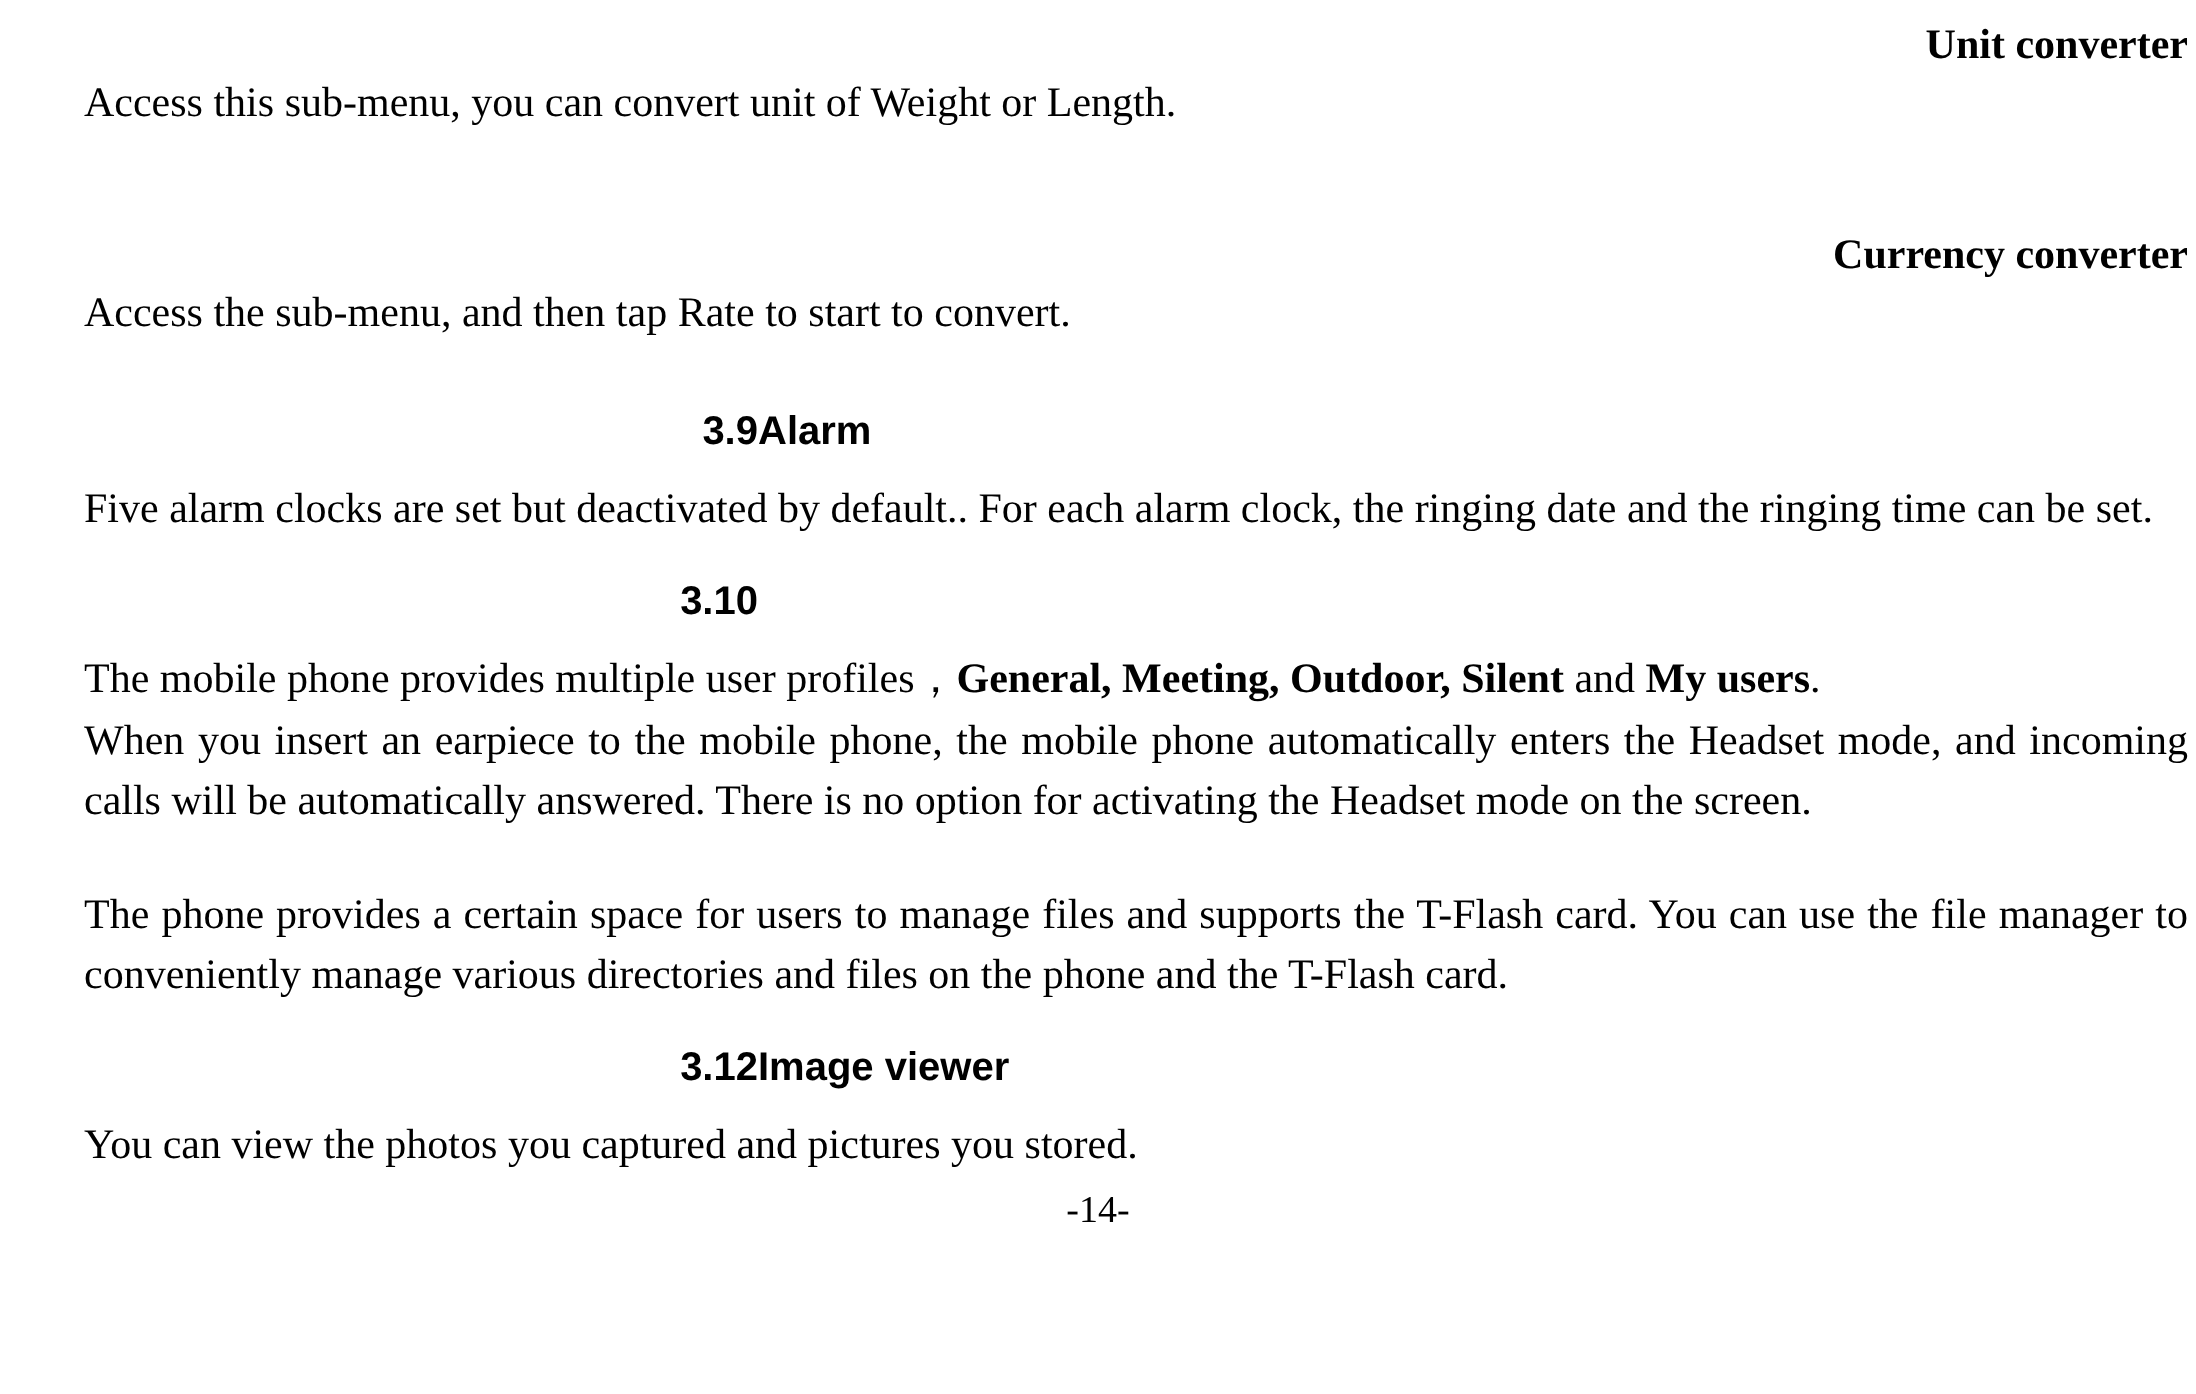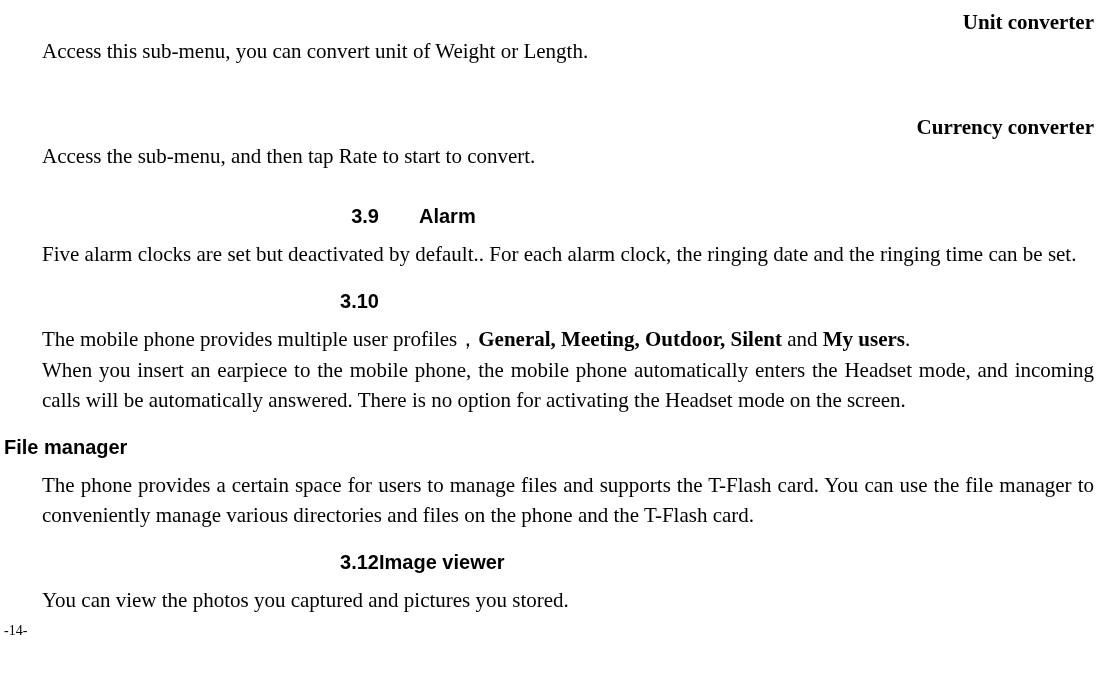--- a/index.html
+++ b/index.html
@@ -24,51 +24,50 @@
   }
   .section-num { width: 375px; }
   .section-title { }
   .para {
     text-align: justify;
     margin-bottom: 4px;
     margin-left: 38px;
   }
   .para-tight { margin-bottom: 2px; }
   .footer {
-    text-align: left;
-    font-size: 14px;
+    text-align: center;
+    font-size: 19px;
     margin-top: 6px;
   }
   .mt-extra { margin-top: 46px; }
 </style>
 </head>
 <body>
 
 <div class="bold">Unit converter</div>
 <div class="para para-tight">Access this sub-menu, you can convert unit of Weight or Length.</div>
 
 <div class="bold mt-extra">Currency converter</div>
 <div class="para">Access the sub-menu, and then tap Rate to start to convert.</div>
 
-<div class="section-row" style="margin-top:30px;gap:40px;">
+<div class="section-row" style="margin-top:30px;">
   <span class="section-num">3.9</span>
   <span class="section-title">Alarm</span>
 </div>
 <div class="para">Five alarm clocks are set but deactivated by default.. For each alarm clock, the ringing date and the ringing time can be set.</div>
 
 <div class="section-row">
   <span class="section-num">3.10</span>
 </div>
 <div class="para para-tight">
   <span>The mobile phone provides multiple user profiles，</span><span class="bold">General, Meeting, Outdoor, Silent </span><span>and </span><span class="bold">My users</span><span>.</span>
 </div>
 <div class="para">When you insert an earpiece to the mobile phone, the mobile phone automatically enters the Headset mode, and incoming calls will be automatically answered. There is no option for activating the Headset mode on the screen.</div>
 
 <div class="section-row">
-  <span class="section-title">File manager</span>
 </div>
 <div class="para">The phone provides a certain space for users to manage files and supports the T-Flash card. You can use the file manager to conveniently manage various directories and files on the phone and the T-Flash card.</div>
 
 <div class="section-row">
   <span class="section-num">3.12</span>
   <span class="section-title">Image viewer</span>
 </div>
 <div class="para">You can view the photos you captured and pictures you stored.</div>
 
 <div class="footer">-14-</div>

